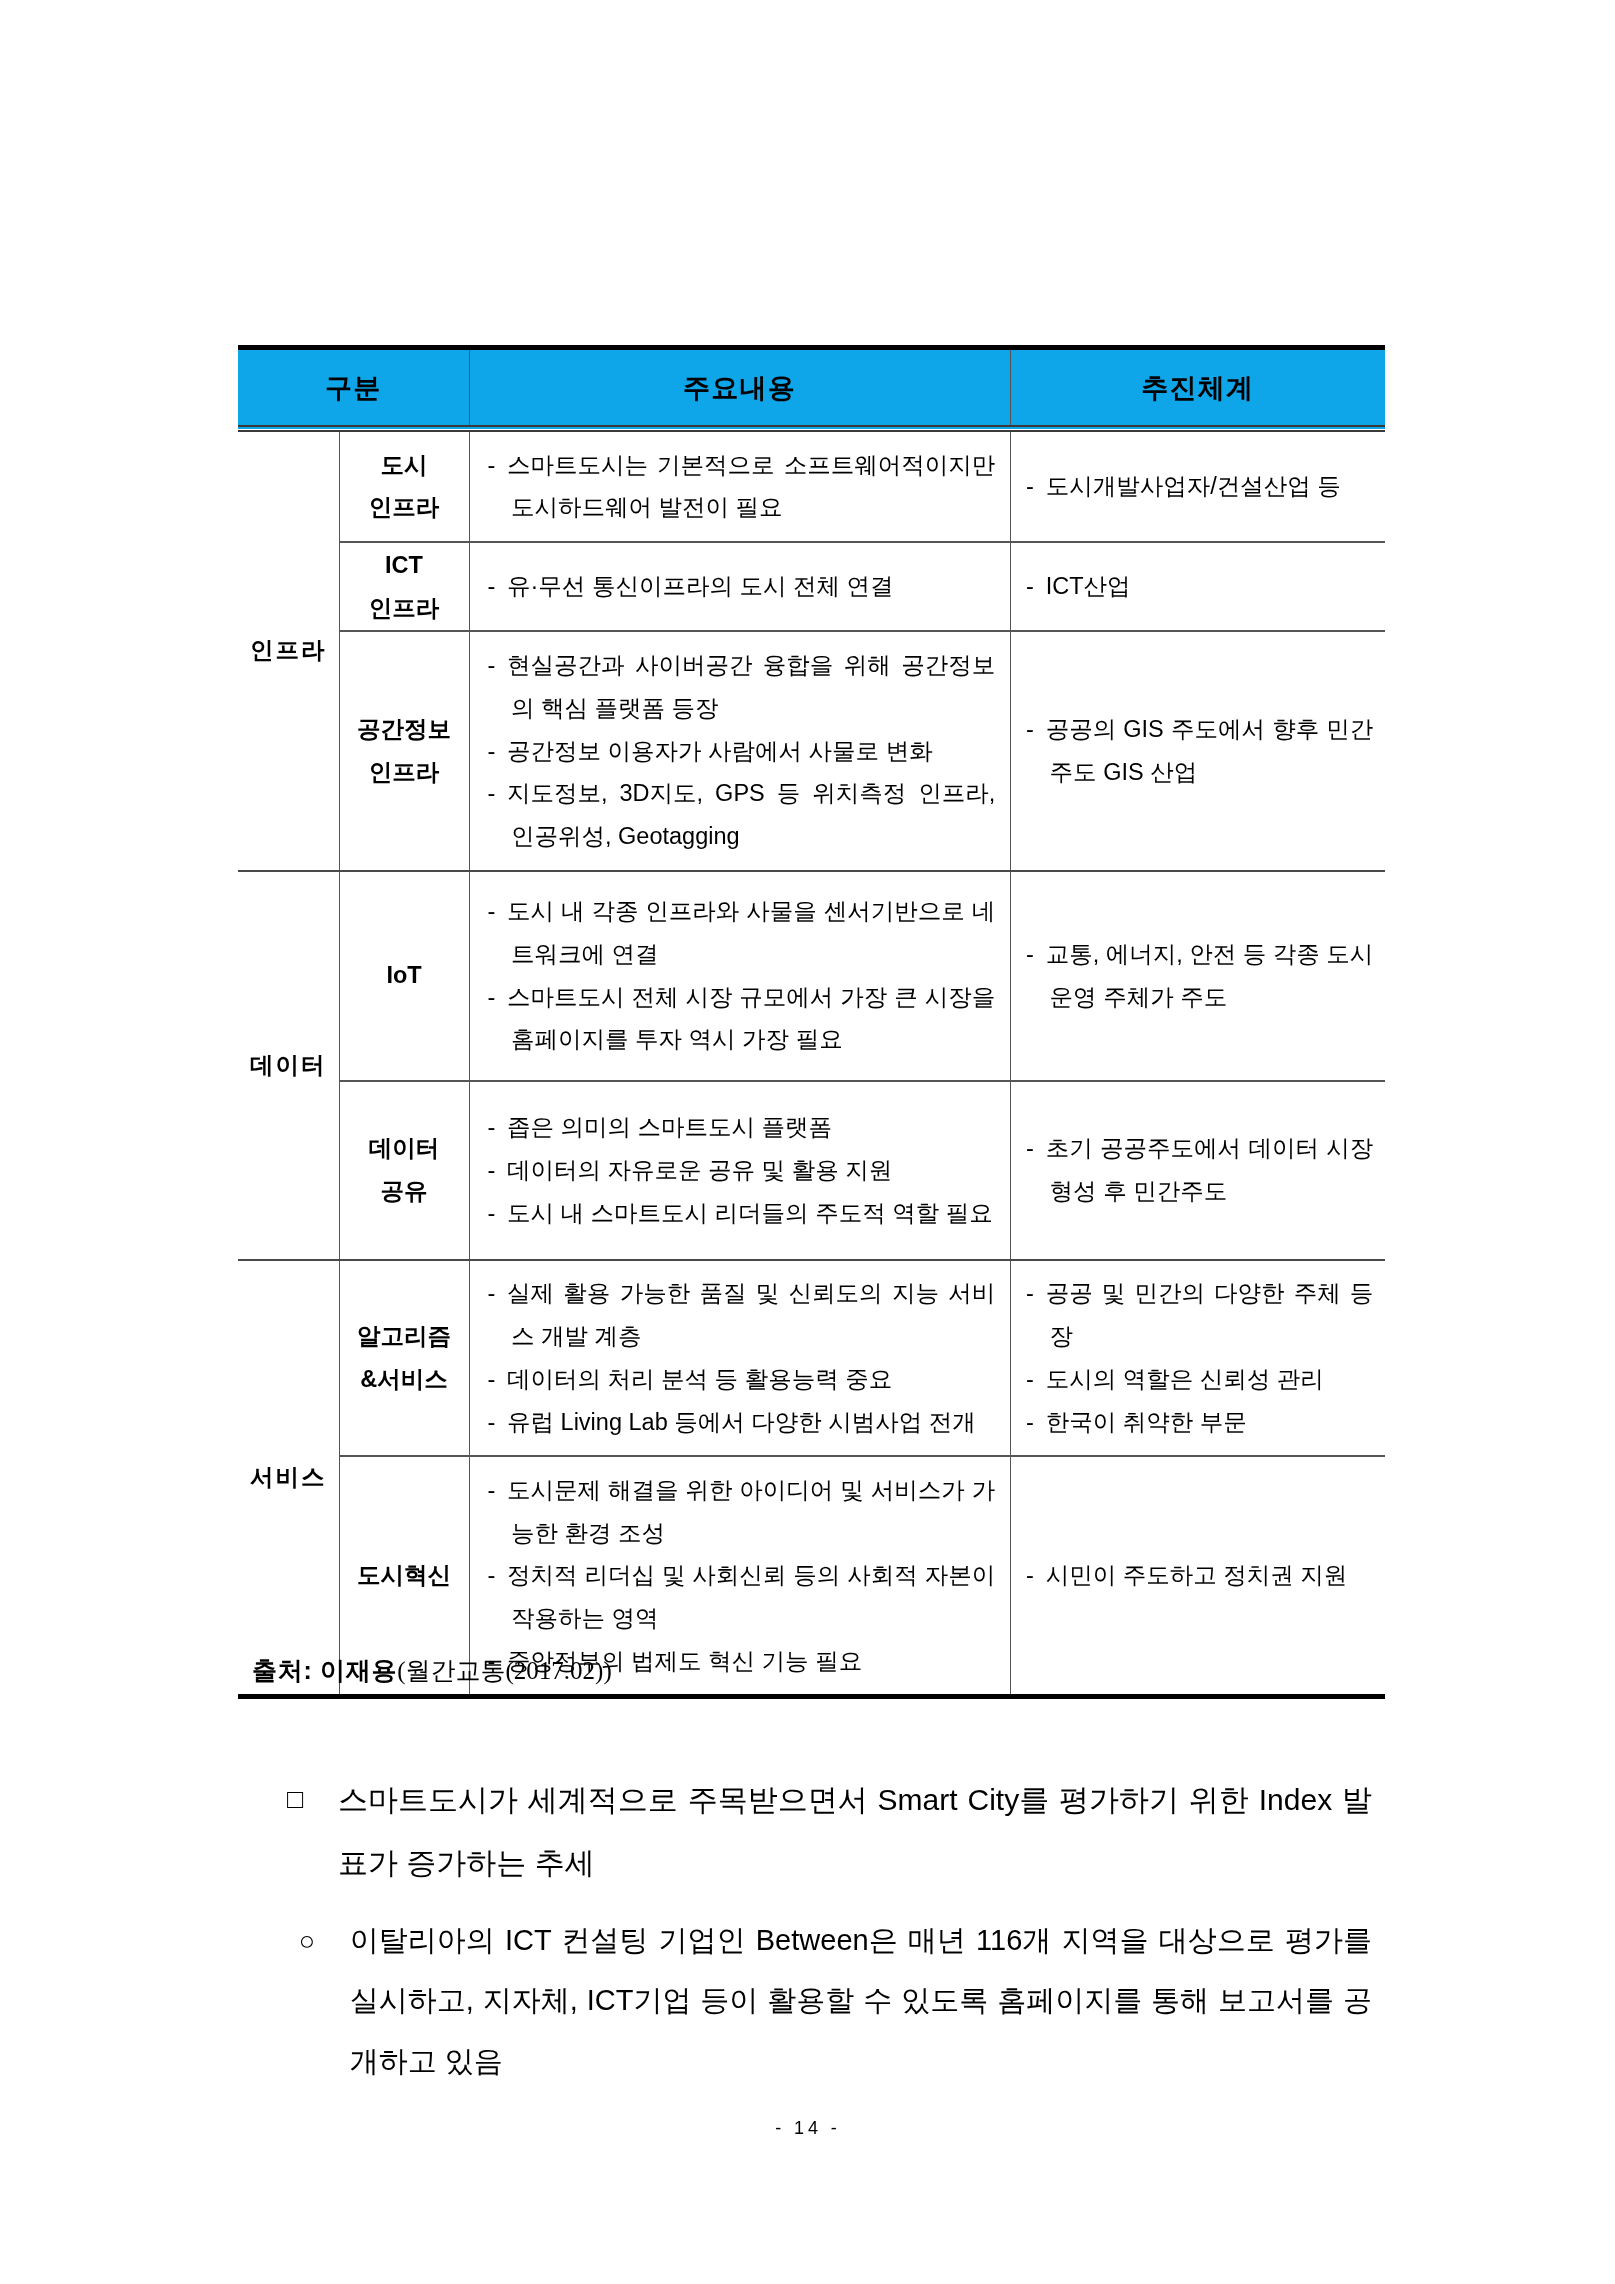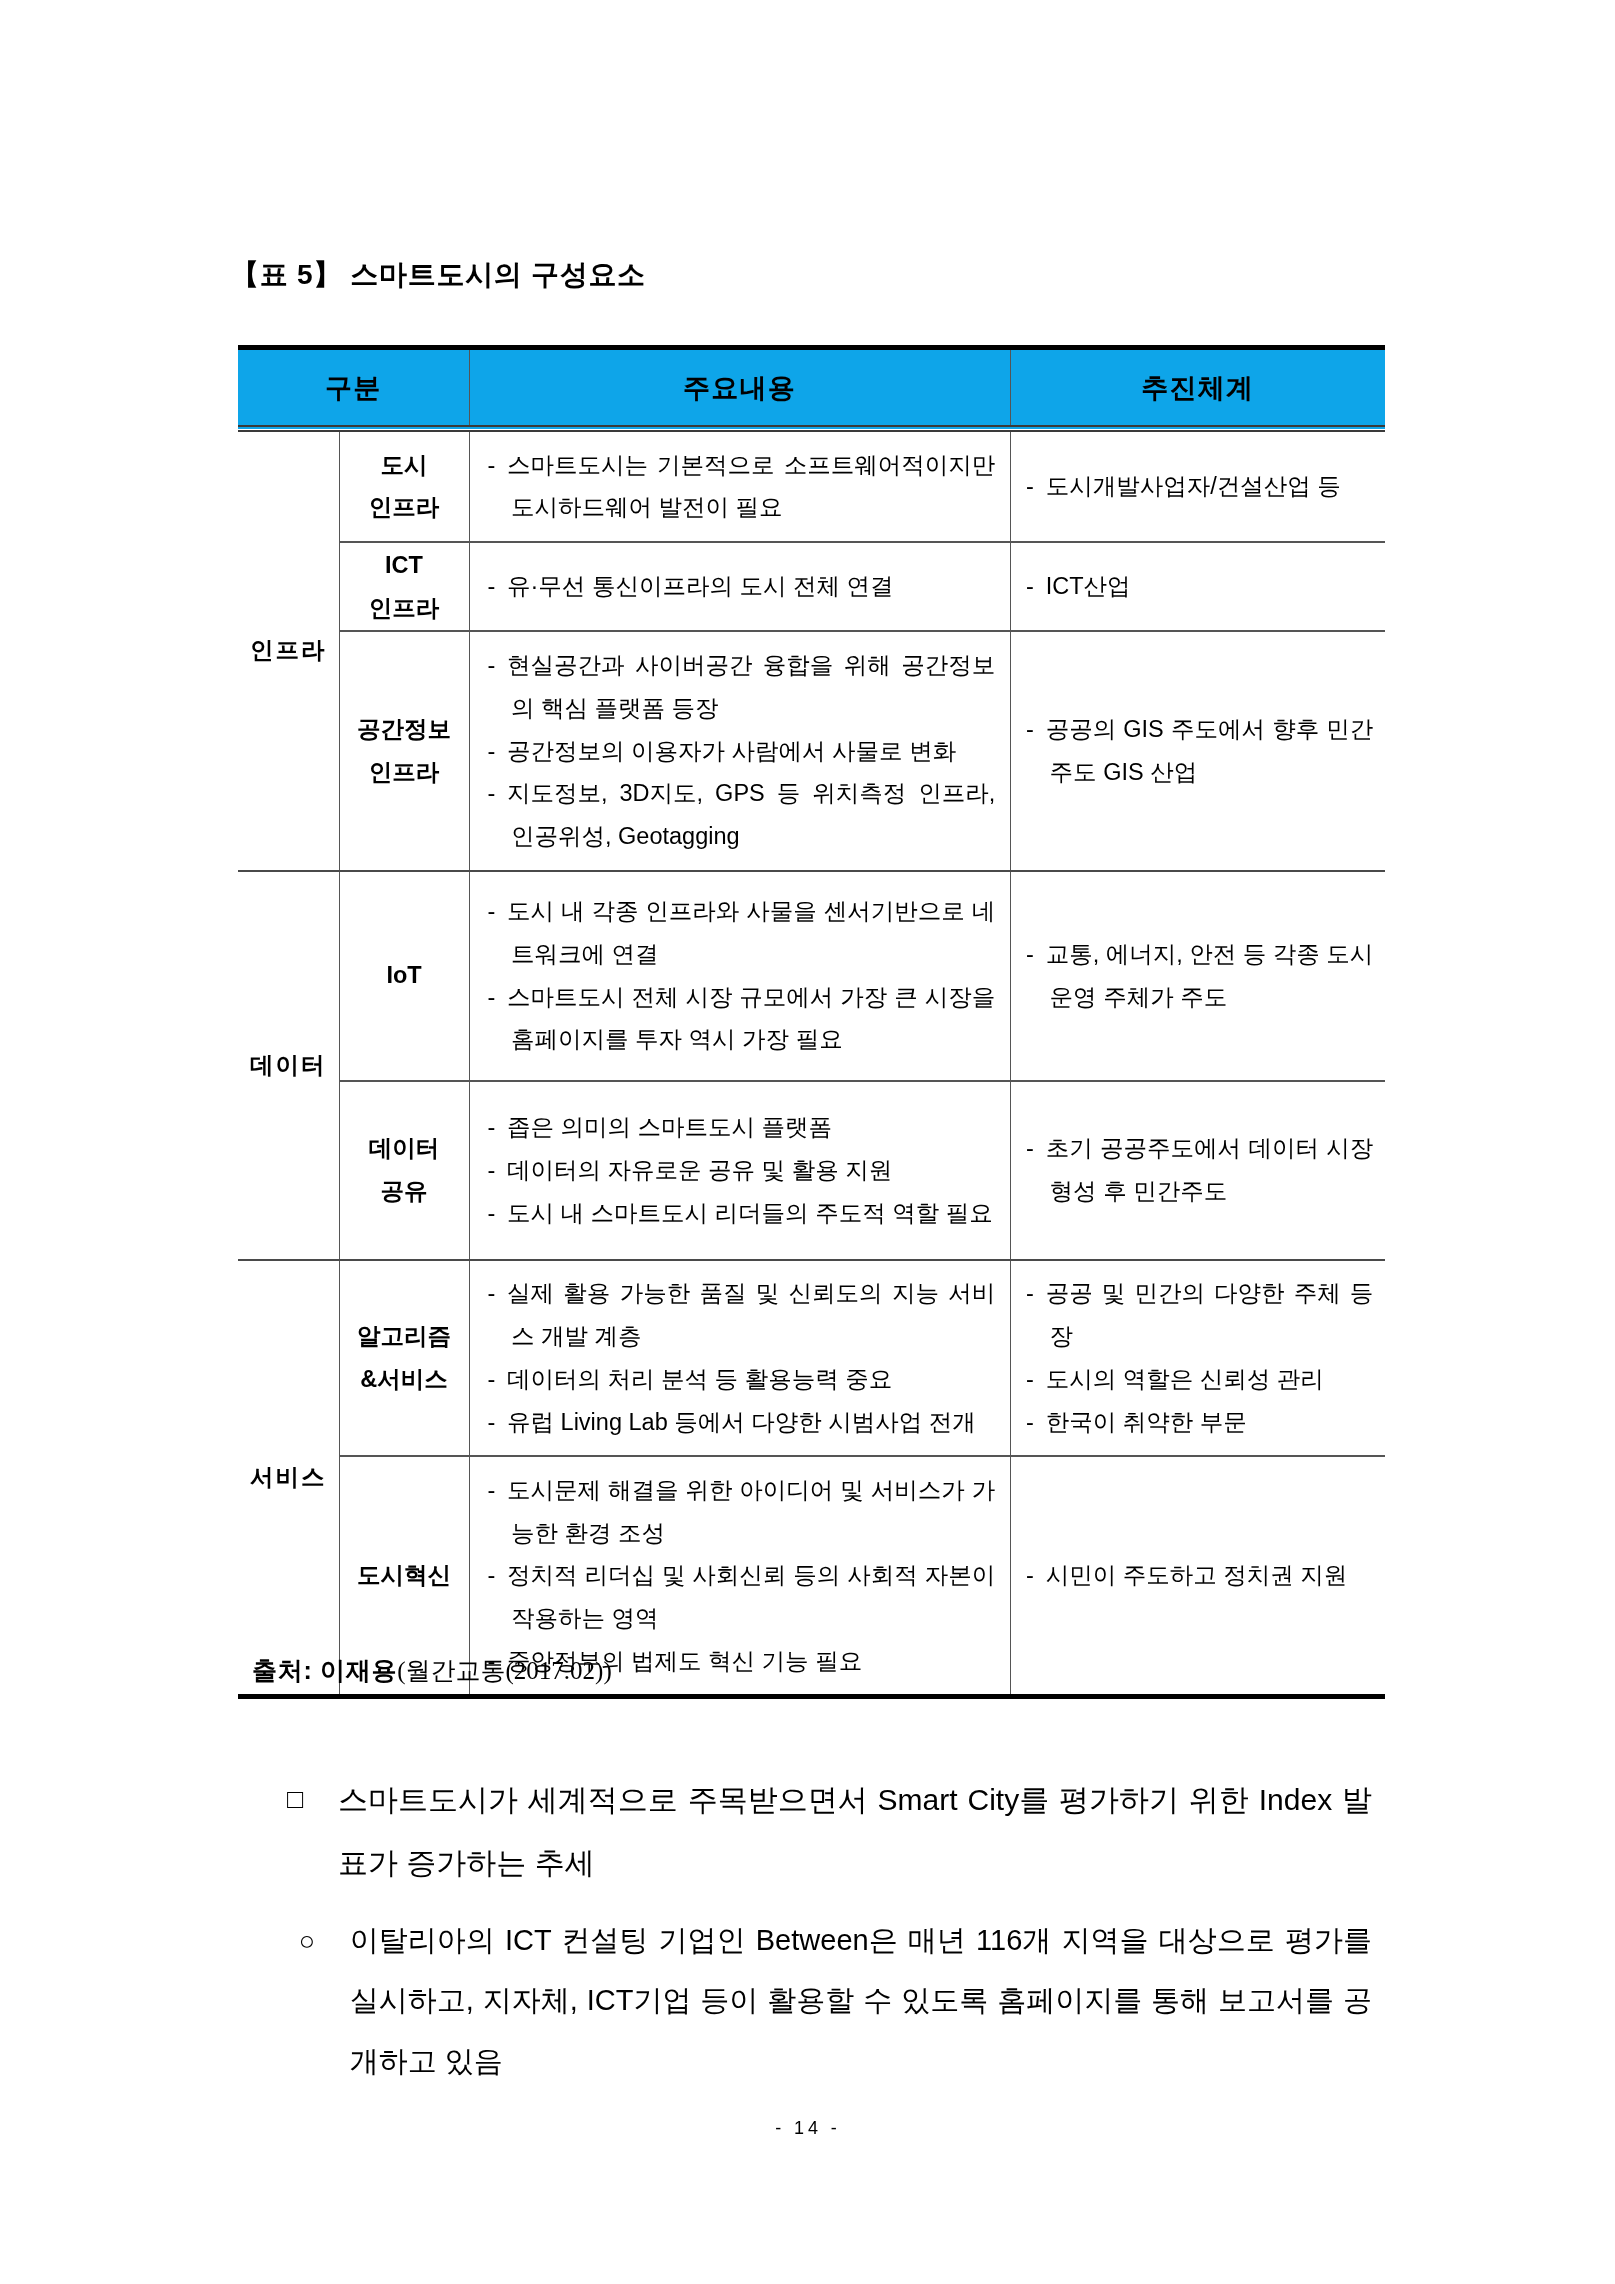--- a/index.html
+++ b/index.html
@@ -142,21 +142,20 @@
     text-align: center;
     font-size: 18px;
     letter-spacing: 3.9px;
   }
 </style>
 </head>
 <body>
 
 <div class="page">
 
-  <div class="table-title">【표 5】 스마트도시의 구성요소</div>
 
   <div class="tbl-wrap">
     <table class="components">
       <colgroup>
         <col class="c-group">
           <col class="c-sub">
           <col class="c-main">
           <col class="c-sys">
       </colgroup>
       <thead>
@@ -187,21 +186,21 @@
           </td>
           <td class="cell-sys">
             <div class="li"><span class="dash">-</span><span>ICT산업</span></div>
           </td>
         </tr>
         <tr class="h-r3 row-divide">
           <td class="sub-label">공간정보
 인프라</td>
           <td class="cell-main">
             <div class="li"><span class="dash">-</span><span>현실공간과 사이버공간 융합을 위해 공간정보의 핵심 플랫폼 등장</span></div>
-            <div class="li"><span class="dash">-</span><span>공간정보의 이용자가 사람에서 사물로 변화</span></div>
+            <div class="li"><span class="dash">-</span><span>공간정보 이용자가 사람에서 사물로 변화</span></div>
             <div class="li"><span class="dash">-</span><span>지도정보, 3D지도, GPS 등 위치측정 인프라, 인공위성, Geotagging</span></div>
           </td>
           <td class="cell-sys">
             <div class="li"><span class="dash">-</span><span>공공의 GIS 주도에서 향후 민간주도 GIS 산업</span></div>
           </td>
         </tr>
 
         <tr class="h-r4 group-start">
           <td class="group-label" rowspan="2">데이터</td>
           <td class="sub-label">IoT</td>

